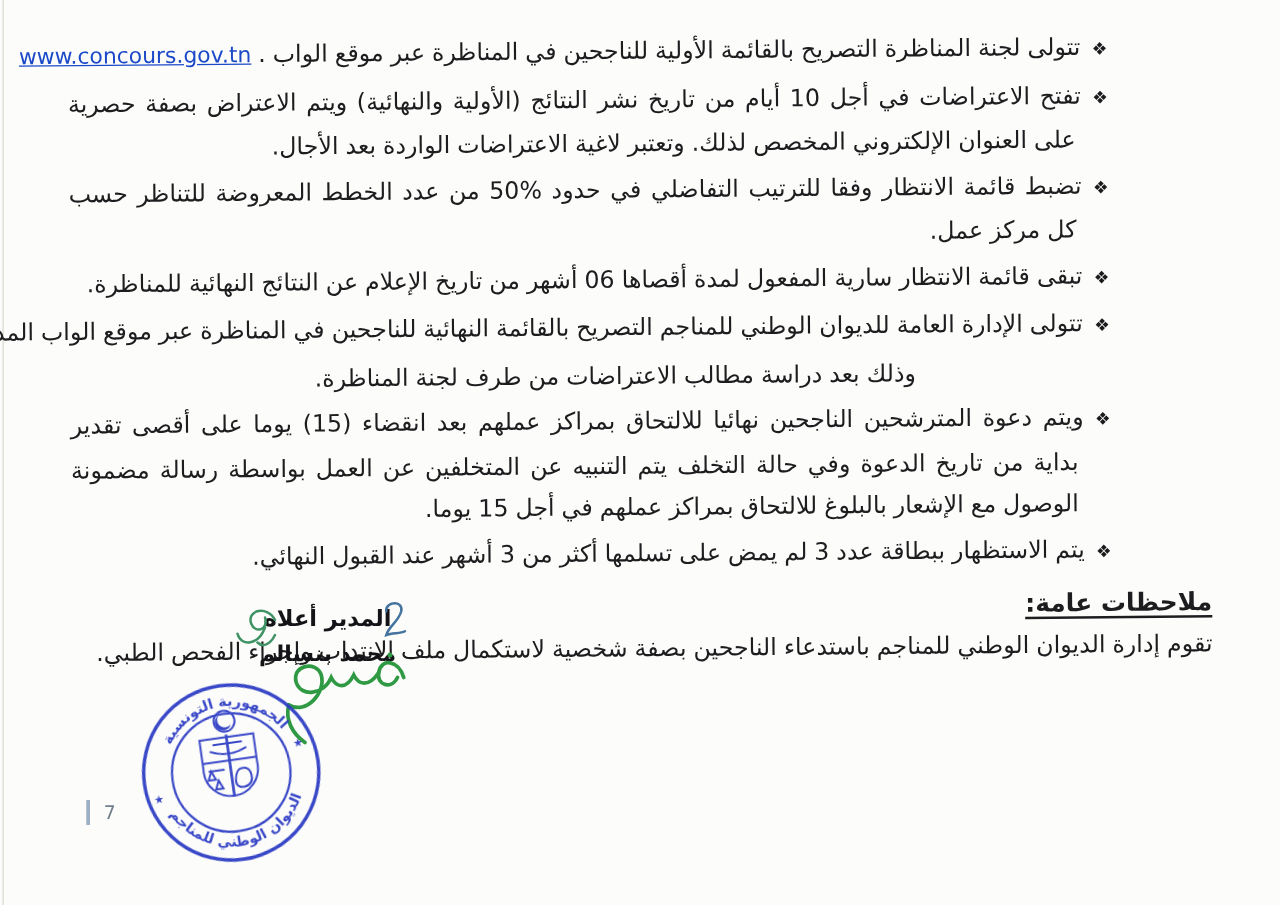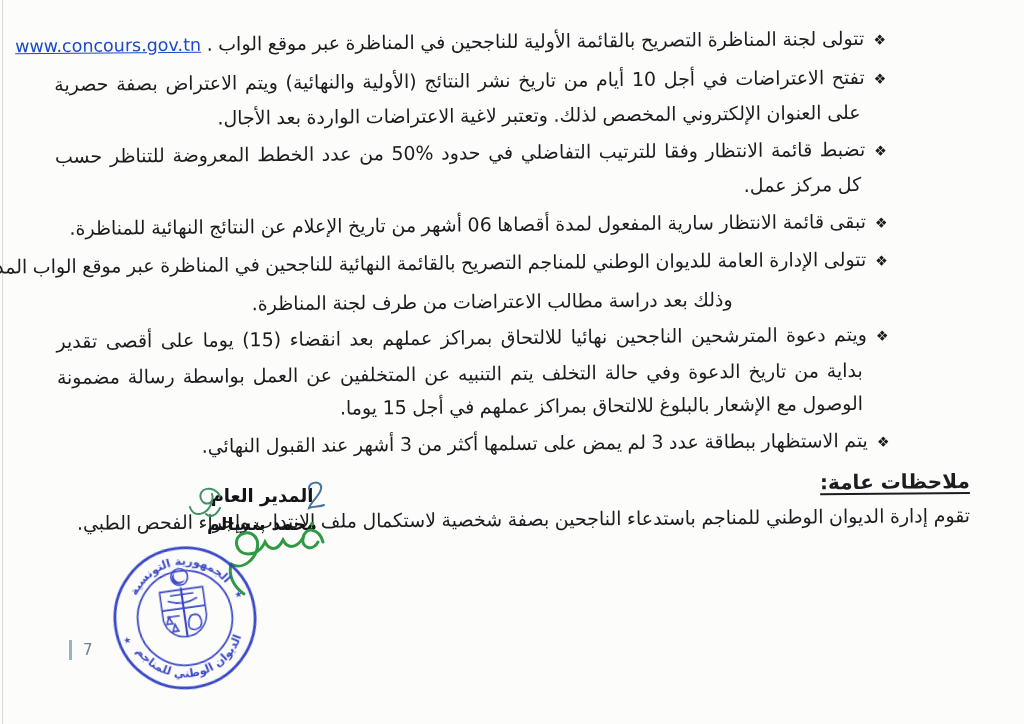--- a/index.html
+++ b/index.html
@@ -66,21 +66,21 @@
       <p class="bullet"><span class="marker">❖</span><span>ويتم دعوة المترشحين الناجحين نهائيا للالتحاق بمراكز عملهم بعد انقضاء (15) يوما على أقصى تقدير بداية من تاريخ الدعوة وفي حالة التخلف يتم التنبيه عن المتخلفين عن العمل بواسطة رسالة مضمونة الوصول مع الإشعار بالبلوغ للالتحاق بمراكز عملهم في أجل 15 يوما.</span></p>
 
       <p class="bullet"><span class="marker">❖</span><span>يتم الاستظهار ببطاقة عدد 3 لم يمض على تسلمها أكثر من 3 أشهر عند القبول النهائي.</span></p>
     </div>
 
     <p class="notes-heading">ملاحظات عامة:</p>
     <p class="notes-text">تقوم إدارة الديوان الوطني للمناجم باستدعاء الناجحين بصفة شخصية لاستكمال ملف الانتداب وإجراء الفحص الطبي.</p>
   </div>
 
   <div class="sig">
-    <div class="sig-title">المدير العام</div>
+    <div class="sig-title">المدير أعلاه</div>
     <div class="sig-name">محمد بنسالم</div>
   </div>
 
   <svg class="fl-right" width="24" height="34" viewBox="0 0 24 34">
     <path d="M5,9 C4,1 19,0 17,9 C15,17 7,21 5,28 C10,26 16,27 20,25" fill="none" stroke="#44739e" stroke-width="2" stroke-linecap="round"></path>
   </svg>
 
   <svg class="fl-left" width="40" height="36" viewBox="0 0 40 36">
     <path d="M36,10 C30,-2 13,2 17,13 C20,21 31,18 28,8 M28,16 C23,30 9,32 6,21 M36,22 C32,30 26,32 22,28" fill="none" stroke="#3f9364" stroke-width="2" stroke-linecap="round"></path>
   </svg>

